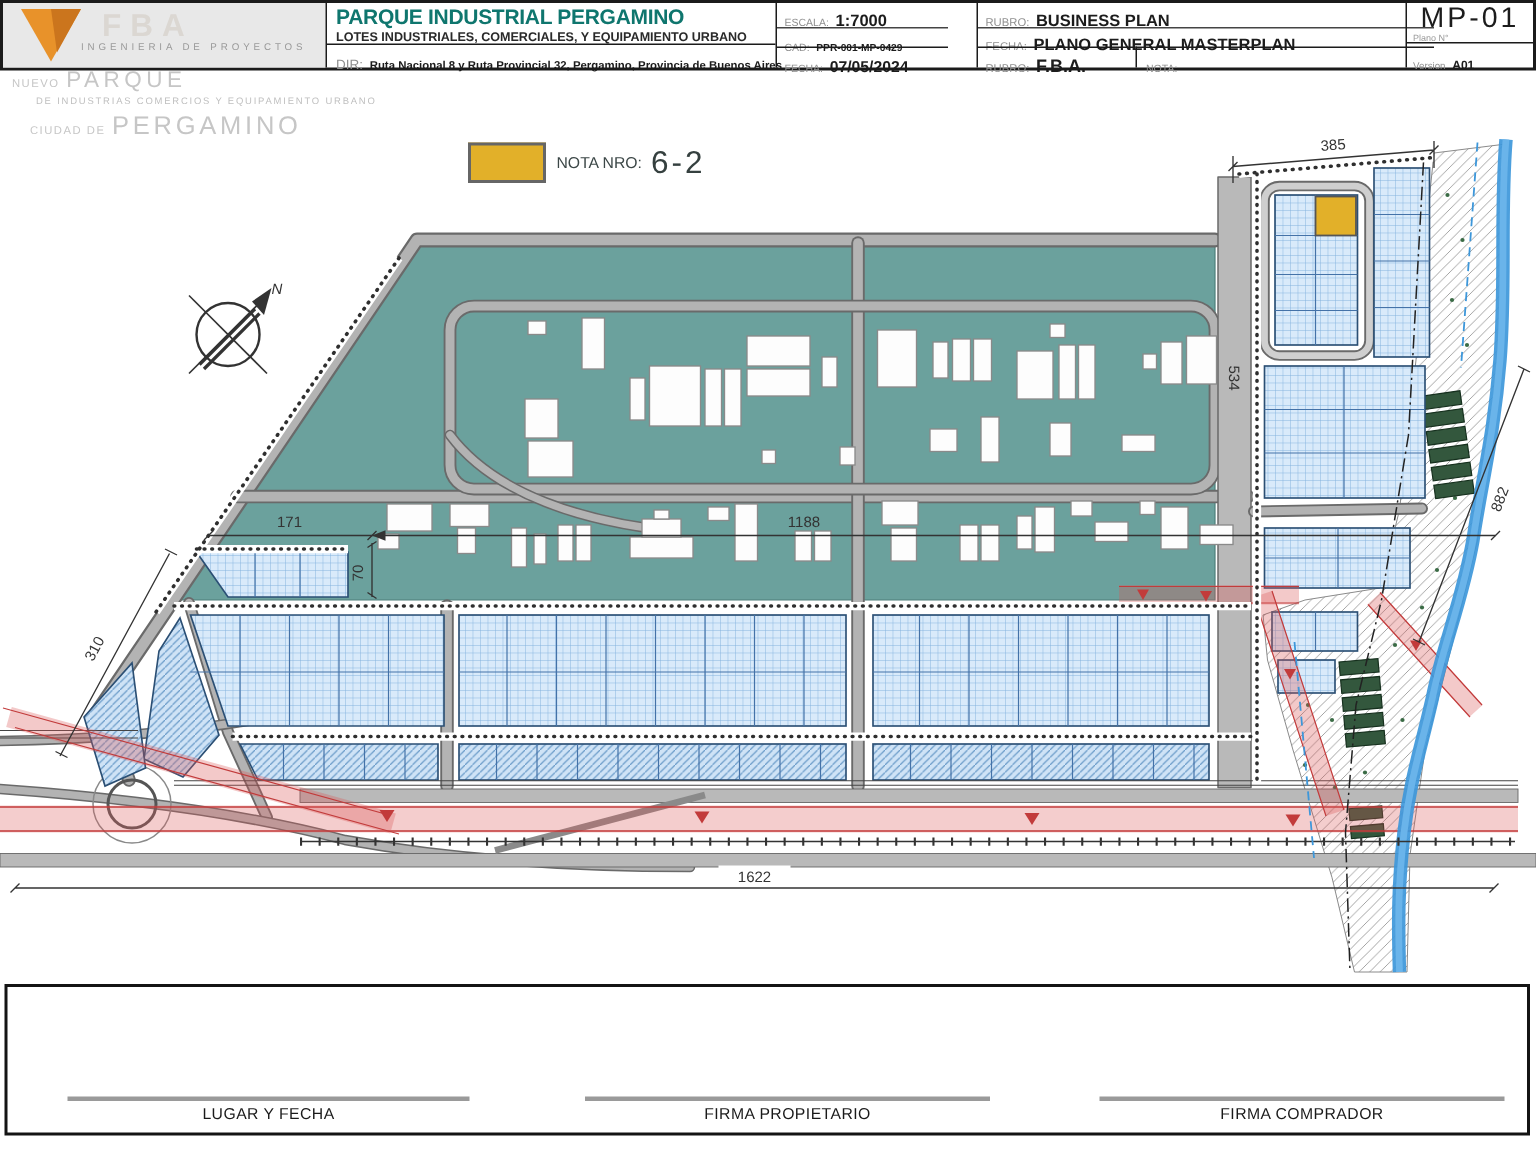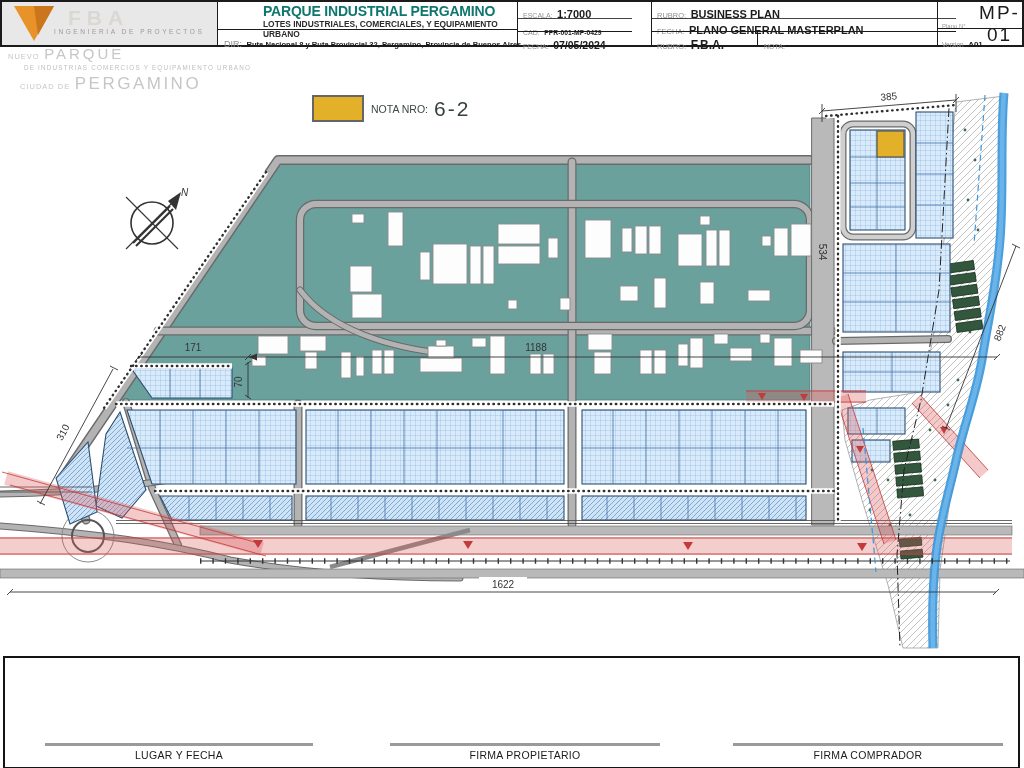--- a/index.html
+++ b/index.html
@@ -1,21 +1,21 @@
 <!DOCTYPE html>
 <html><head>
 <meta charset="utf-8">
 <style>
   html,body{margin:0;padding:0;background:#fff;}
   .page{position:relative;width:1024px;height:768px;background:#fff;overflow:hidden;
         font-family:"Liberation Sans",sans-serif;-webkit-font-smoothing:antialiased;}
   
   .tb{position:absolute;left:0;top:0;width:1024px;height:47px;background:#fff;
       border:2px solid #1b1b1b;box-sizing:border-box;z-index:5;}
-  .tb .cell{position:absolute;top:0;bottom:0;box-sizing:border-box;border-left:1px solid #1b1b1b;padding-left:39px;}
+  .tb .cell{position:absolute;top:0;bottom:0;box-sizing:border-box;border-left:1px solid #1b1b1b;}
   .cell-logo{left:0;width:215px;border-left:none!important;background:#e8e8e8;}
   .cell-main{left:215px;width:300px;}
   .cell-meta{left:515px;width:115px;}
   .cell-rubro{left:630px;width:305px;margin-left:19px;}
   .cell-sheet{left:935px;width:85px;}
   .lbl{color:#909090;font-size:7px;}
   .val{color:#1c1c1c;font-weight:bold;}
   .logo-tri{position:absolute;left:10px;top:3px;}
   .logo-ghost{position:absolute;left:66px;top:4px;font-size:21px;font-weight:bold;
               letter-spacing:6px;color:#dbd7d2;}
@@ -53,21 +53,21 @@
   .wm .l3b{font-size:17px;letter-spacing:2.5px;}
   
   .legend{position:absolute;left:312px;top:95px;z-index:4;display:flex;align-items:center;}
   .legend .swatch{width:48px;height:23px;background:#E2B029;border:2px solid #666;}
   .legend .llabel{margin-left:7px;font-size:10.5px;color:#3c4747;}
   .legend .lvalue{margin-left:6px;font-size:21px;letter-spacing:2px;color:#35403f;}
   
   .plan{position:absolute;left:0;top:0;z-index:1;}
   .plan text{font-family:"Liberation Sans",sans-serif;fill:#333;font-size:10px;}
   
-  .sig{position:absolute;left:3px;top:656px;width:1017px;height:113px;background:#fff;
+  .sig{position:absolute;left:3px;top:656px;width:1017px;height:101px;background:#fff;
        border:2px solid #141414;box-sizing:border-box;z-index:5;}
   .sig .fld{position:absolute;bottom:6px;}
   .sig .line{height:3px;background:#9a9a9a;}
   .sig .slabel{margin-top:3px;text-align:center;font-size:10.5px;color:#1a1a1a;letter-spacing:.3px;}
   .f1{left:40px;width:268px;} .f2{left:385px;width:270px;} .f3{left:728px;width:270px;}
 </style>
 </head>
 <body>
 
 <div class="page">

